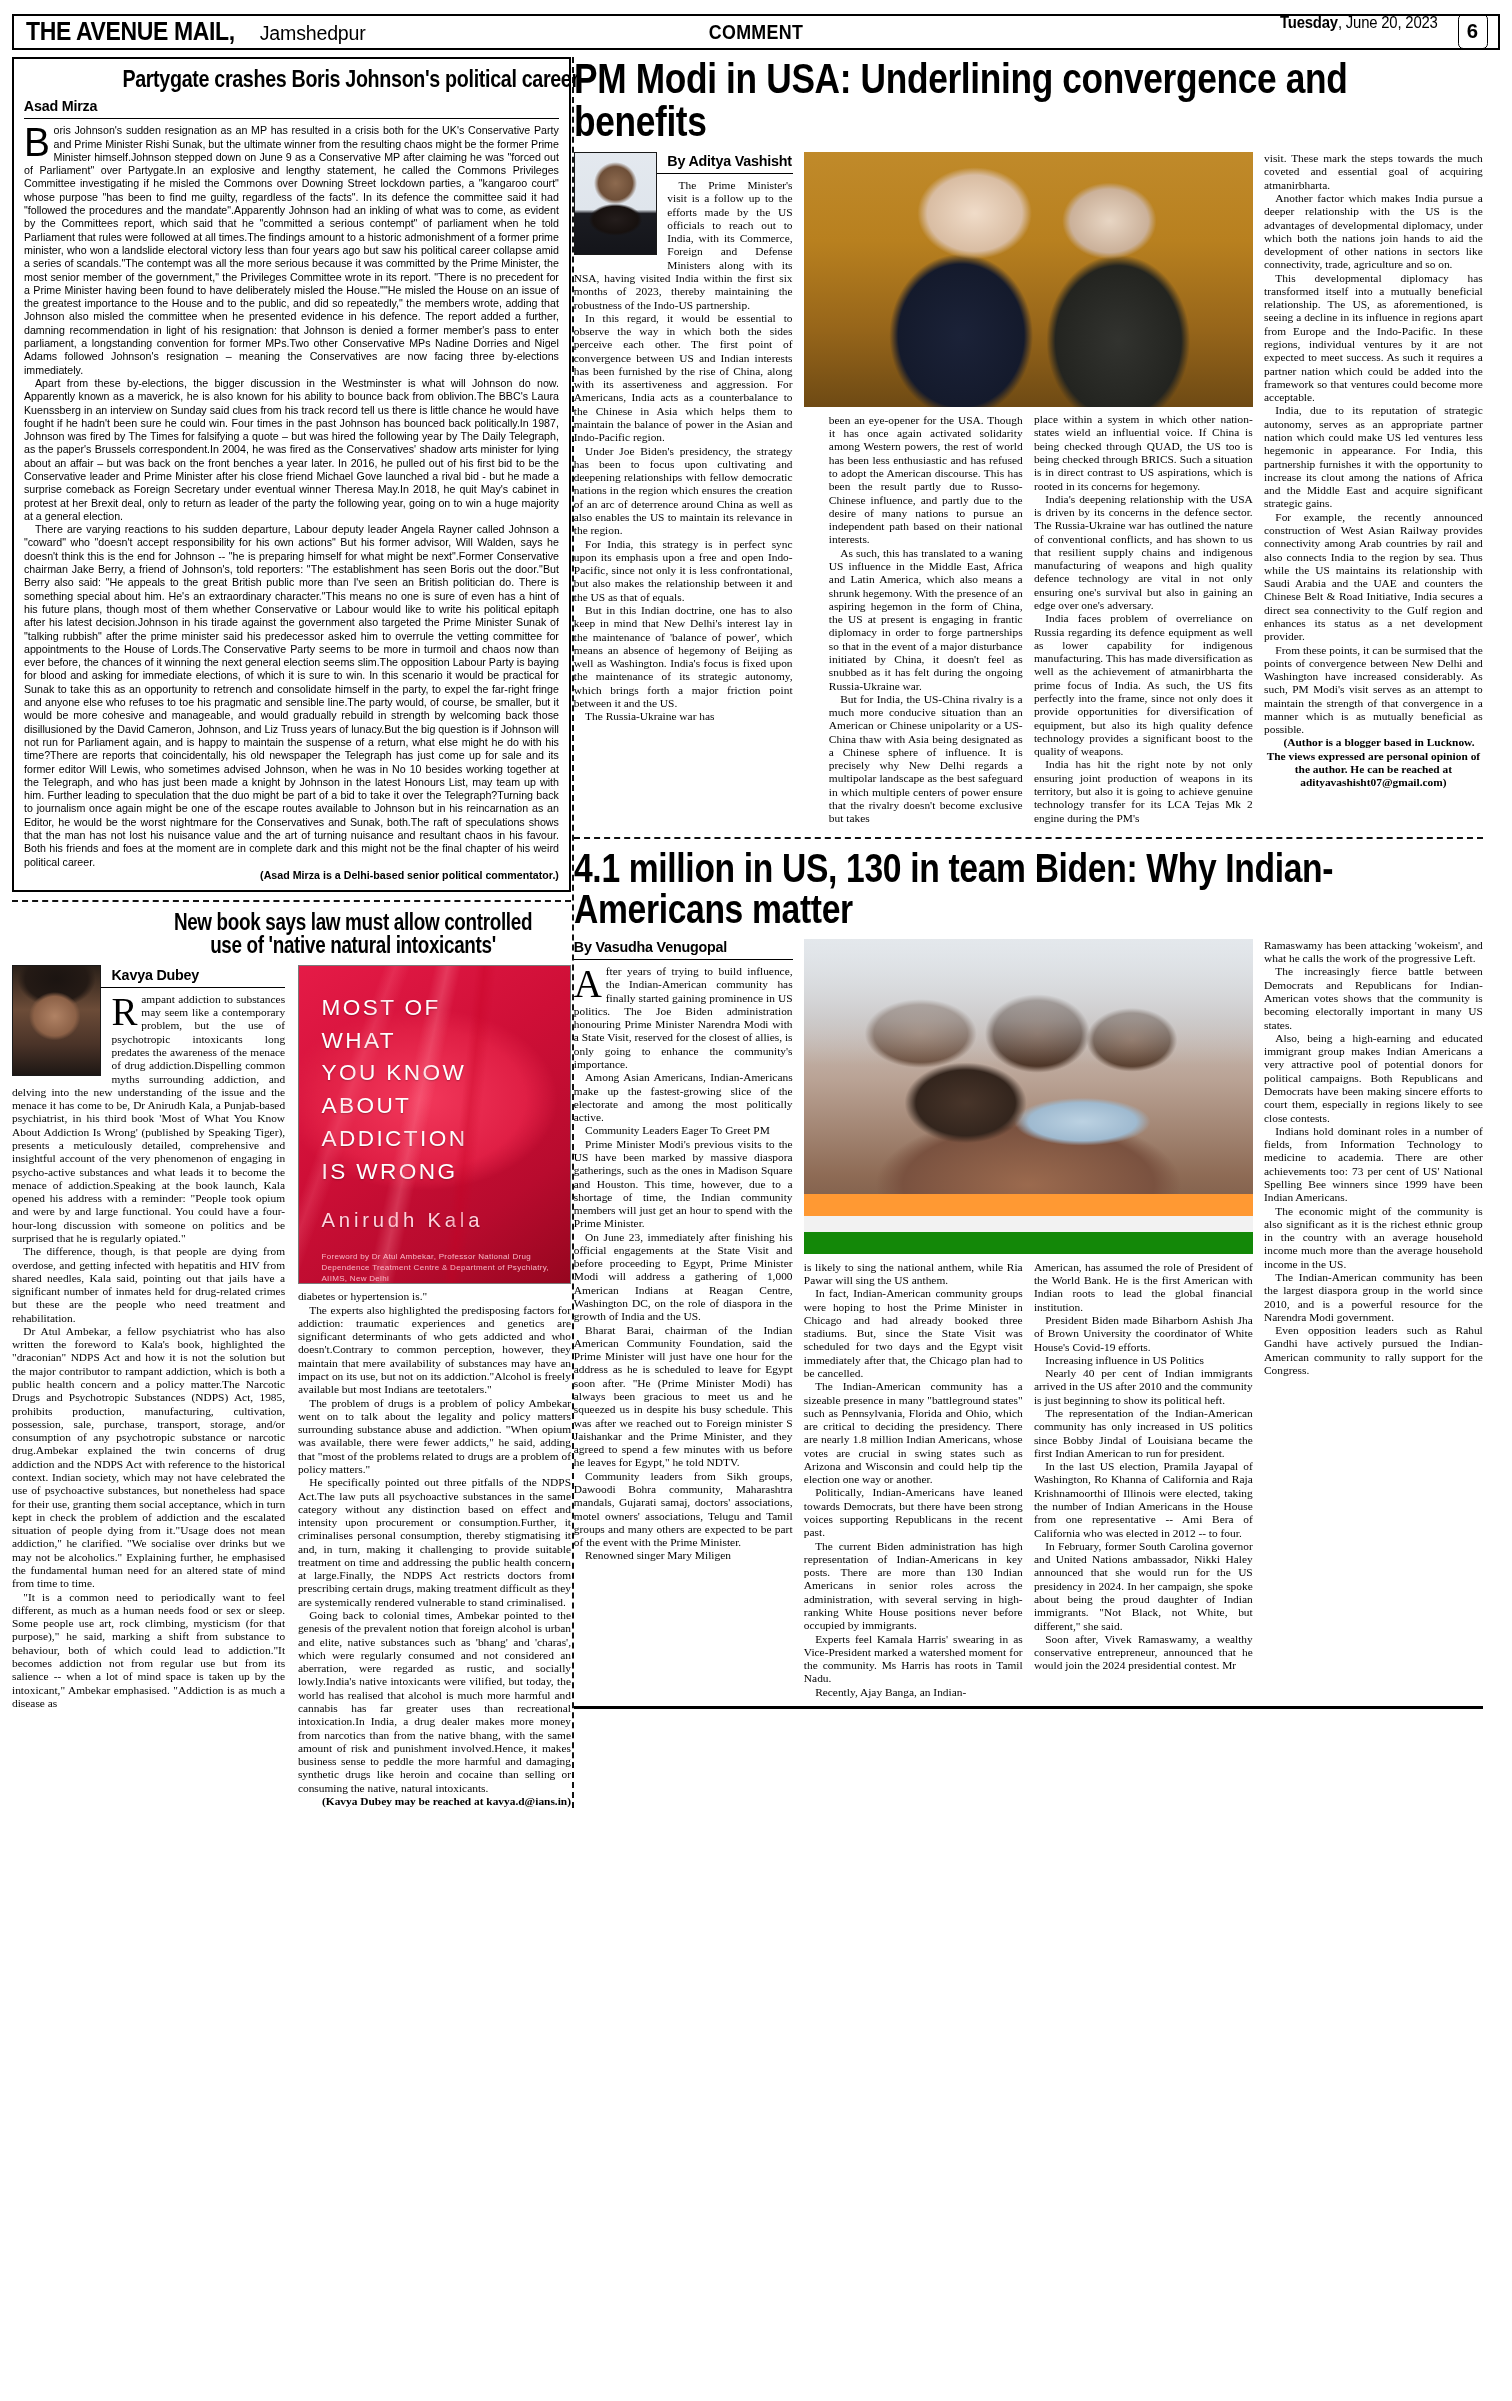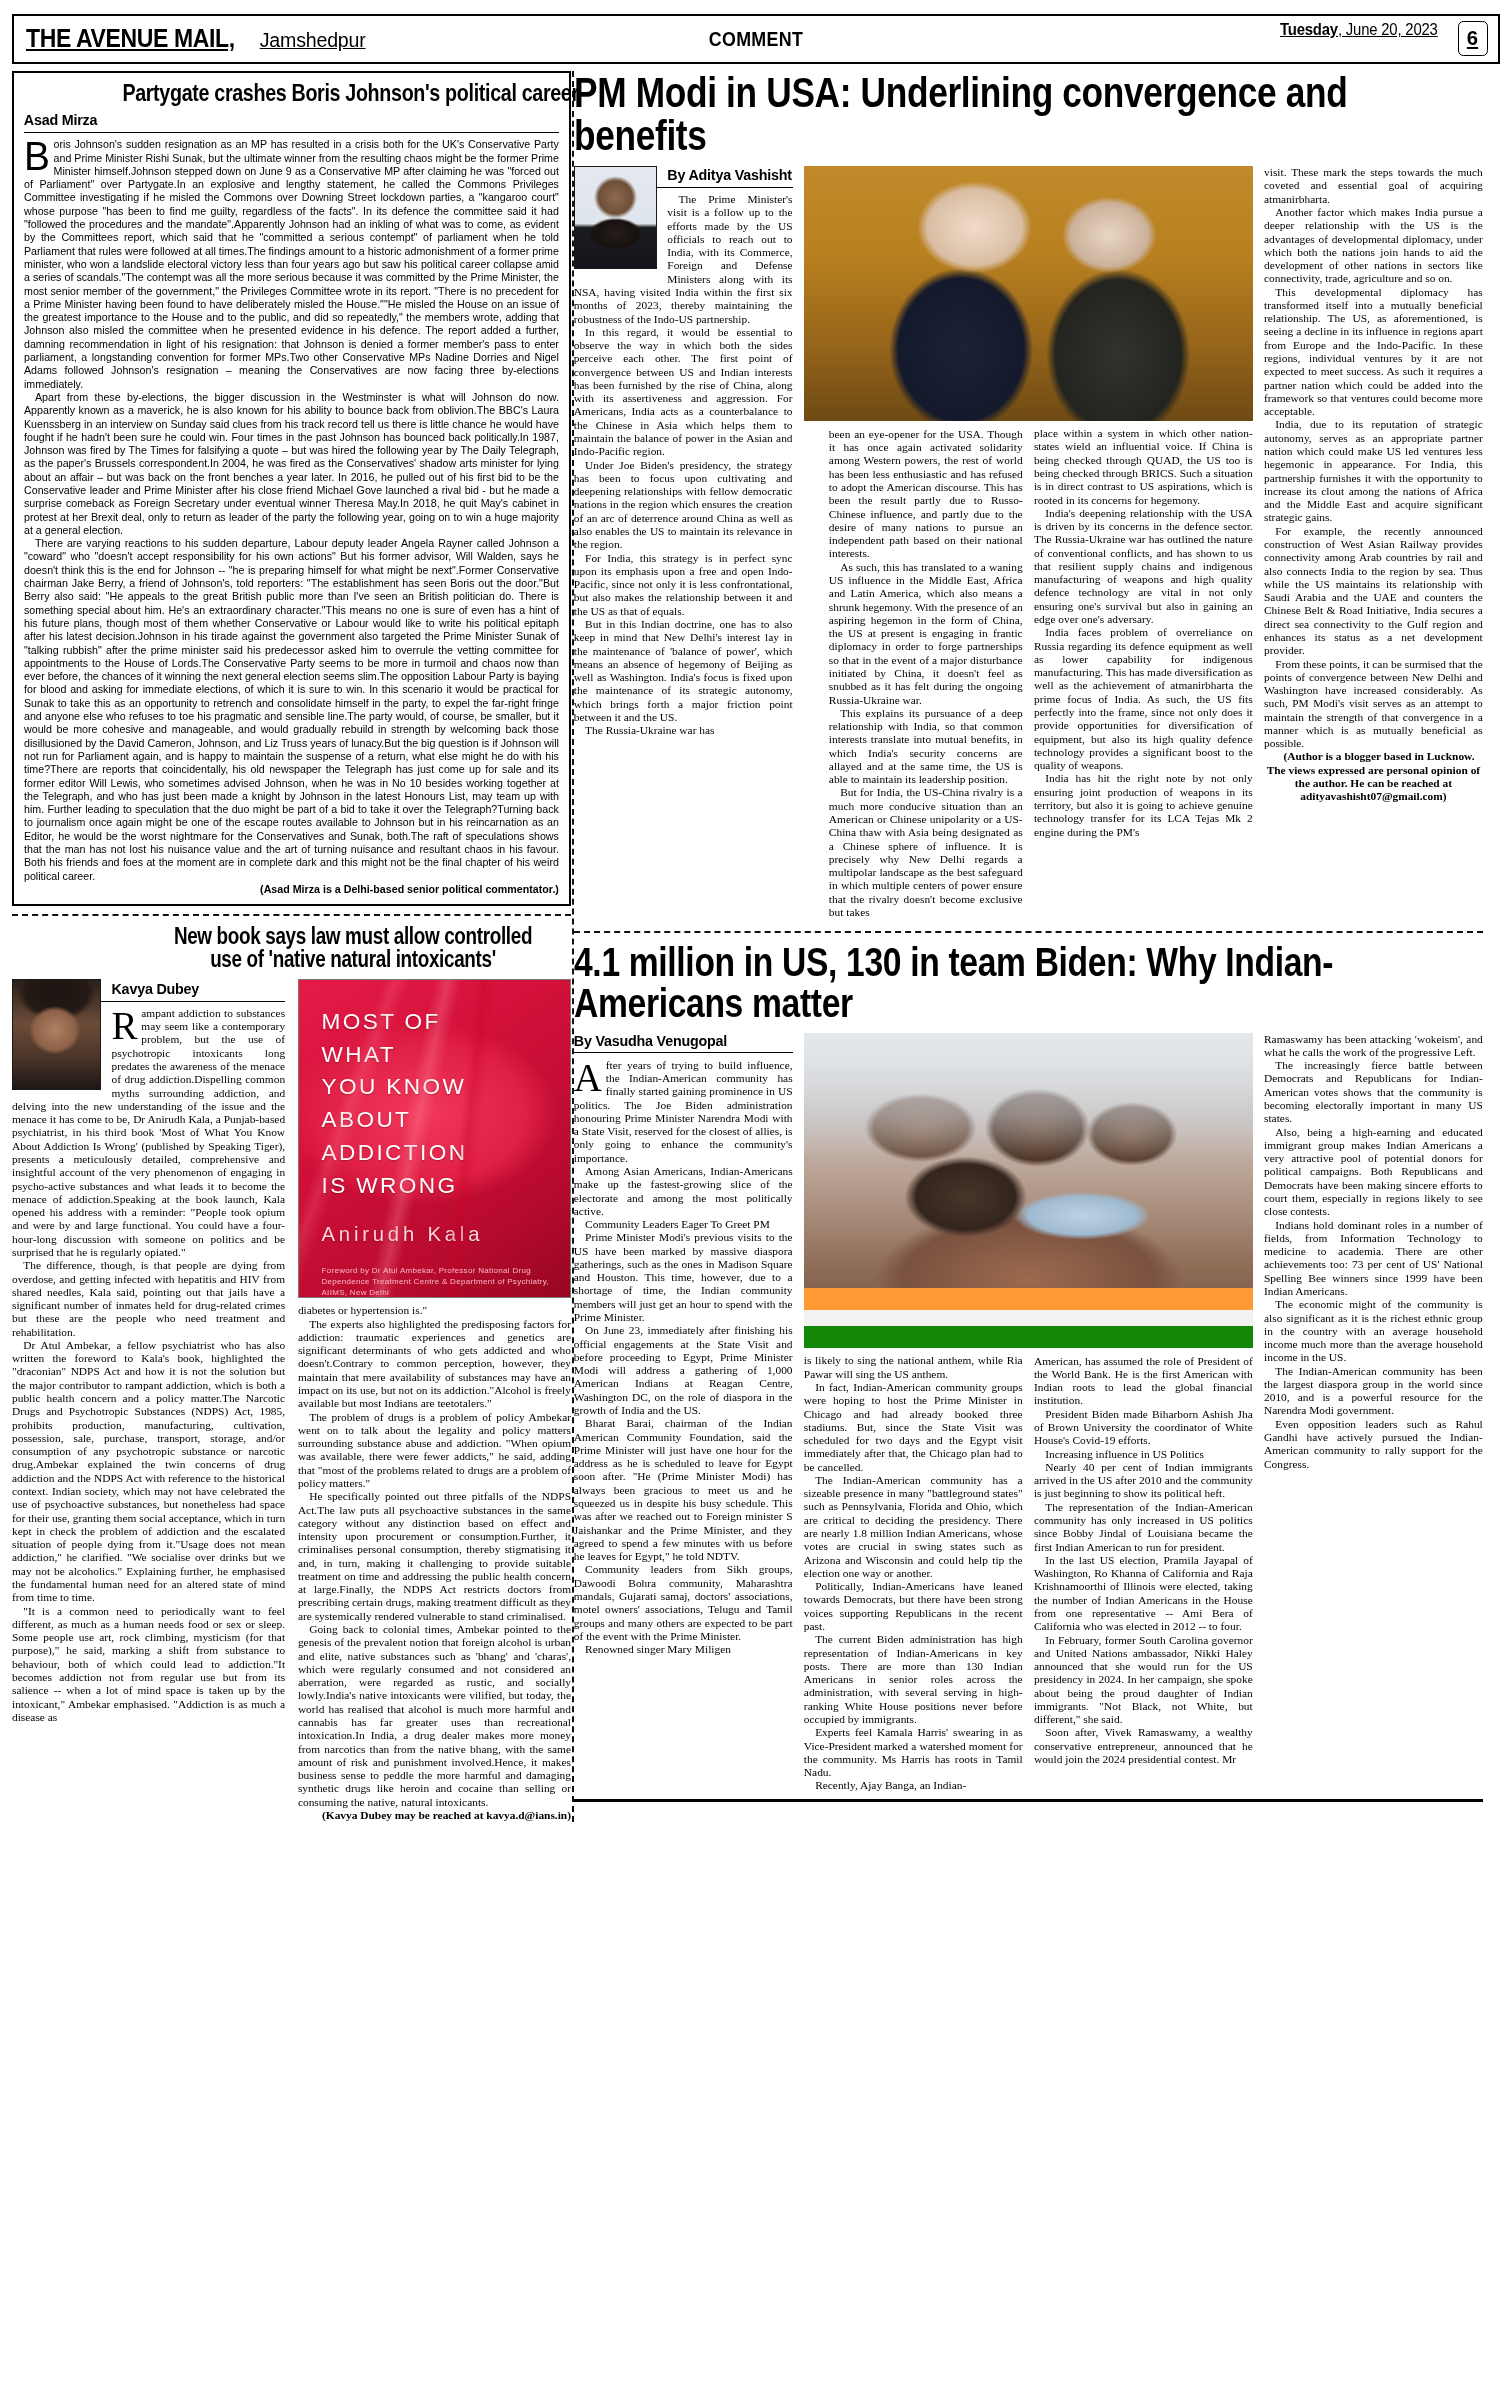--- a/index.html
+++ b/index.html
@@ -7,27 +7,26 @@
     width: 1512px;
     background: #ffffff;
     font-family: "Liberation Serif", serif;
     color: #000;
   }
   body { padding: 13.6px 12px 6px 12px; }
 
   
   .masthead {
     border: 2.3px solid #000;
-    height: 50px;
+    height: 36px;
     display: flex;
     align-items: center;
     padding: 0 10.5px 0 12px;
     position: relative;
     margin-bottom: 7.5px;
-    text-decoration: underline;
   }
   .mast-left { display: flex; align-items: baseline; gap: 6.8px; white-space: nowrap; }
   .mast-title {
     font-family: "Liberation Sans", sans-serif;
     font-weight: 900;
     font-size: 25px;
     letter-spacing: -0.4px;
     transform: scaleX(0.92);
     transform-origin: left center;
   }
@@ -355,21 +354,20 @@
               <p>The Russia-Ukraine war has</p>
             </div>
           </div>
         </div>
 
         <div>
           <div class="photo ph-modi-biden" style="width:calc(200% + 11.3px);"></div>
           <div class="body-serif" style="margin-top:6.8px;margin-left:25px;">
             <p class="noind">been an eye-opener for the USA. Though it has once again activated solidarity among Western powers, the rest of world has been less enthusiastic and has refused to adopt the American discourse. This has been the result partly due to Russo-Chinese influence, and partly due to the desire of many nations to pursue an independent path based on their national interests.</p>
             <p>As such, this has translated to a waning US influence in the Middle East, Africa and Latin America, which also means a shrunk hegemony. With the presence of an aspiring hegemon in the form of China, the US at present is engaging in frantic diplomacy in order to forge partnerships so that in the event of a major disturbance initiated by China, it doesn't feel as snubbed as it has felt during the ongoing Russia-Ukraine war.</p>
-            <p>This explains its pursuance of a deep relationship with India, so that common interests translate into mutual benefits, in which India's security concerns are allayed and at the same time, the US is able to maintain its leadership position.</p>
             <p>But for India, the US-China rivalry is a much more conducive situation than an American or Chinese unipolarity or a US-China thaw with Asia being designated as a Chinese sphere of influence. It is precisely why New Delhi regards a multipolar landscape as the best safeguard in which multiple centers of power ensure that the rivalry doesn't become exclusive but takes</p>
           </div>
         </div>
 
         <div>
           <div style="height:261px;"></div>
           <div class="body-serif">
             <p class="noind">place within a system in which other nation-states wield an influential voice. If China is being checked through QUAD, the US too is being checked through BRICS. Such a situation is in direct contrast to US aspirations, which is rooted in its concerns for hegemony.</p>
             <p>India's deepening relationship with the USA is driven by its concerns in the defence sector. The Russia-Ukraine war has outlined the nature of conventional conflicts, and has shown to us that resilient supply chains and indigenous manufacturing of weapons and high quality defence technology are vital in not only ensuring one's survival but also in gaining an edge over one's adversary.</p>
             <p>India faces problem of overreliance on Russia regarding its defence equipment as well as lower capability for indigenous manufacturing. This has made diversification as well as the achievement of atmanirbharta the prime focus of India. As such, the US fits perfectly into the frame, since not only does it provide opportunities for diversification of equipment, but also its high quality defence technology provides a significant boost to the quality of weapons.</p>

